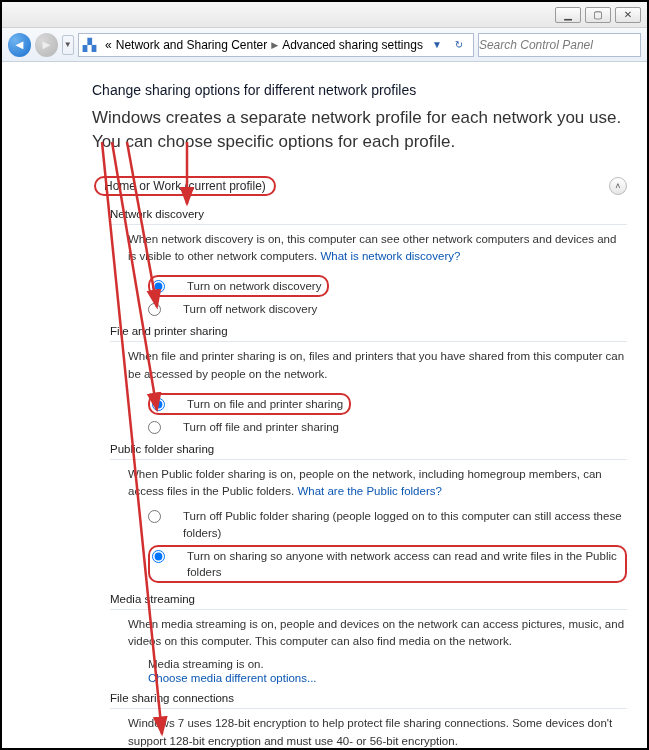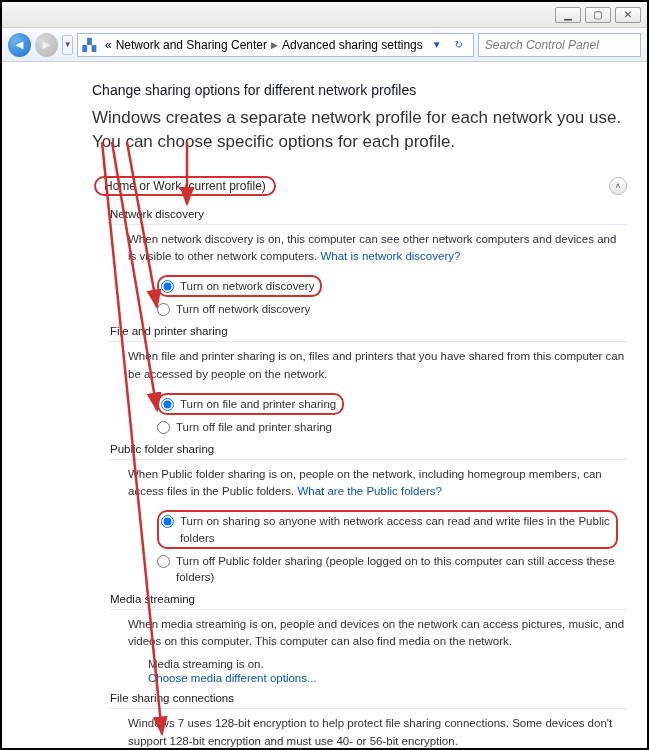--- a/index.html
+++ b/index.html
@@ -51,21 +51,21 @@
   .addressbar {
     flex:1; height:24px; border:1px solid #b0bcd0; background:#fff;
     display:flex; align-items:center; padding:0 4px; gap:4px;
   }
   .crumb { color:#000; white-space:nowrap; }
   .crumb-sep { color:#666; font-size:9px; }
   .addr-right { margin-left:auto; display:flex; gap:2px; }
   .addr-btn { width:20px; height:20px; display:flex; align-items:center; justify-content:center; font-size:10px; color:#2b5fa8; }
   .searchbox {
     width:170px; height:24px; border:1px solid #b0bcd0; background:#fff;
-    display:flex; align-items:center; padding:0 6px; color:#7a7a7a; font-style:italic;
+    display:flex; align-items:center; padding:0 0; color:#7a7a7a; font-style:italic;
   }
   .content {
     padding: 20px 20px 10px 90px;
     color:#333;
     position:relative;
   }
   .page-title { color:#0f172a; font-size:14px; font-weight:normal; margin-bottom:8px; }
   .page-desc { font-size:17px; color:#333; margin-bottom:18px; line-height:1.4; }
   .profile-header {
     font-size:12px; color:#2a2a2a; margin-bottom:4px;
@@ -75,21 +75,21 @@
   .profile-header .chev-btn {
     margin-left:auto; width:18px; height:18px; border:1px solid #bcbcbc; border-radius:50%;
     background:linear-gradient(#fff,#e6e6e6);
     display:flex; align-items:center; justify-content:center; font-size:9px; color:#555;
   }
   .section { margin: 8px 0 4px 18px; }
   .sec-title { font-size:11.5px; color:#222; margin-bottom:6px; border-bottom:1px solid #e2e6ee; padding-bottom:4px; }
   .sec-desc { font-size:11.5px; color:#333; margin-left:18px; line-height:1.5; margin-bottom:8px; }
   .link { color:#0b57b4; cursor:pointer; }
   .opts { margin-left:38px; }
-  .opt { font-size:11.5px; display:flex; align-items:flex-start; gap:6px; margin:2px 9px; line-height:1.4; }
+  .opt { font-size:11.5px; display:flex; align-items:flex-start; gap:22px; margin:2px 0; line-height:1.4; }
   .opt input { margin-top:2px; }
   .hl {
     border:2px solid #d23030; border-radius:10px;
     padding: 1px 6px 1px 2px;
     display:inline-flex; align-items:flex-start;
   }
   .hl-inline { display:inline-block; border:2px solid #d23030; border-radius:10px; padding:1px 8px; }
   .status-line { margin-left:38px; font-size:11.5px; margin-bottom:2px; }
   
   .svg-overlay {
@@ -167,27 +167,27 @@
       </div>
     </div>
   </div>
 
   <div class="section">
     <div class="sec-title">Public folder sharing</div>
     <div class="sec-desc">
       <span>When Public folder sharing is on, people on the network, including homegroup members, can access files in the Public folders. </span><span class="link">What are the Public folders?</span>
     </div>
     <div class="opts">
-      <div class="opt hl">
-        <input type="radio" checked="" style="">
-        <span>Turn on sharing so anyone with network access can read and write files in the Public folders</span>
-      </div>
       <div class="opt">
         <input type="radio" style="">
         <span>Turn off Public folder sharing (people logged on to this computer can still access these folders)</span>
+      </div>
+      <div class="opt hl">
+        <input type="radio" checked="" style="">
+        <span>Turn on sharing so anyone with network access can read and write files in the Public folders</span>
       </div>
     </div>
   </div>
 
   <div class="section">
     <div class="sec-title">Media streaming</div>
     <div class="sec-desc">When media streaming is on, people and devices on the network can access pictures, music, and videos on this computer. This computer can also find media on the network.</div>
     <div class="status-line">Media streaming is on.</div>
     <div class="status-line"><span class="link">Choose media different options...</span></div>
   </div>

